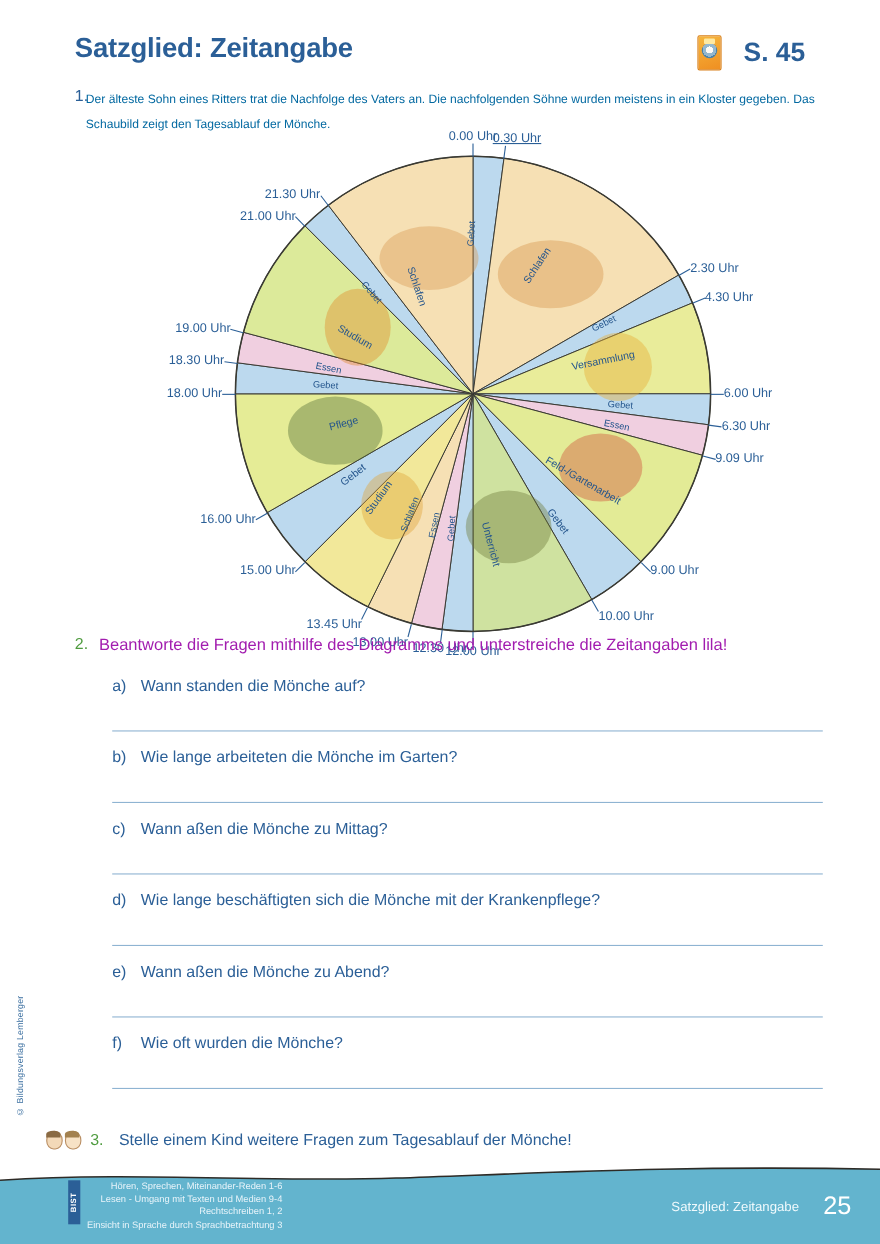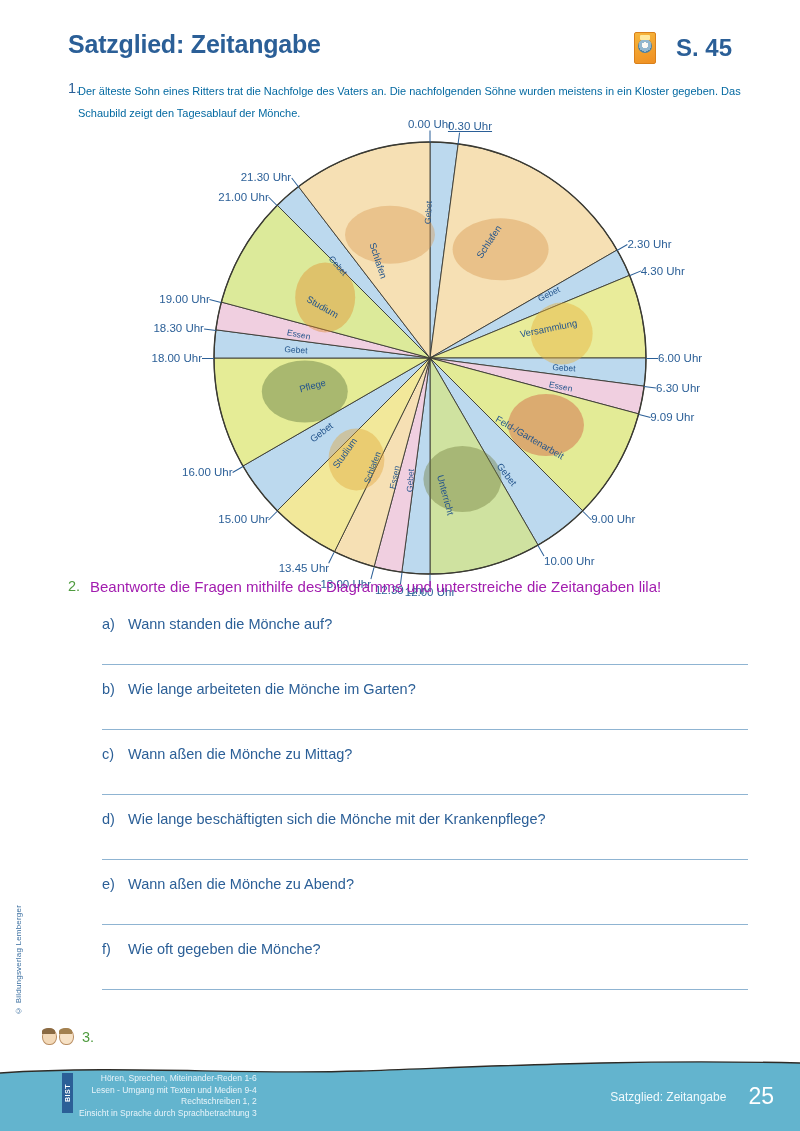--- a/index.html
+++ b/index.html
@@ -257,31 +257,32 @@
     <div class="answerline"></div>
 
     <div class="qitem">
       <span class="lbl">e)</span>
       <div class="qt">Wann aßen die Mönche zu Abend?</div>
     </div>
     <div class="answerline"></div>
 
     <div class="qitem">
       <span class="lbl">f)</span>
-      <div class="qt">Wie oft gegeben die Mönche?</div>
+      <div class="qt">Wie oft wurden die Mönche?</div>
     </div>
     <div class="answerline"></div>
   </div>
 
   <div class="ex3">
     <span class="faces">
       <span class="face"></span>
       <span class="face f2"></span>
     </span>
     <span class="num">3.</span>
+    <span class="txt">Stelle einem Kind weitere Fragen zum Tagesablauf der Mönche!</span>
   </div>
 
   <div class="copyright">© Bildungsverlag Lemberger</div>
 
   <div class="footer">
     <svg viewBox="0 0 800 72" preserveAspectRatio="none">
       <path id="wave-path" d="M0,14 C120,6 240,16 360,12 C480,8 620,0 800,4 L800,72 L0,72 Z" fill="#63b4ce"></path>
       <path d="M0,14 C120,6 240,16 360,12 C480,8 620,0 800,4" fill="none" stroke="#2e2b26" stroke-width="1.4"></path>
     </svg>
     <div class="bistblock">

